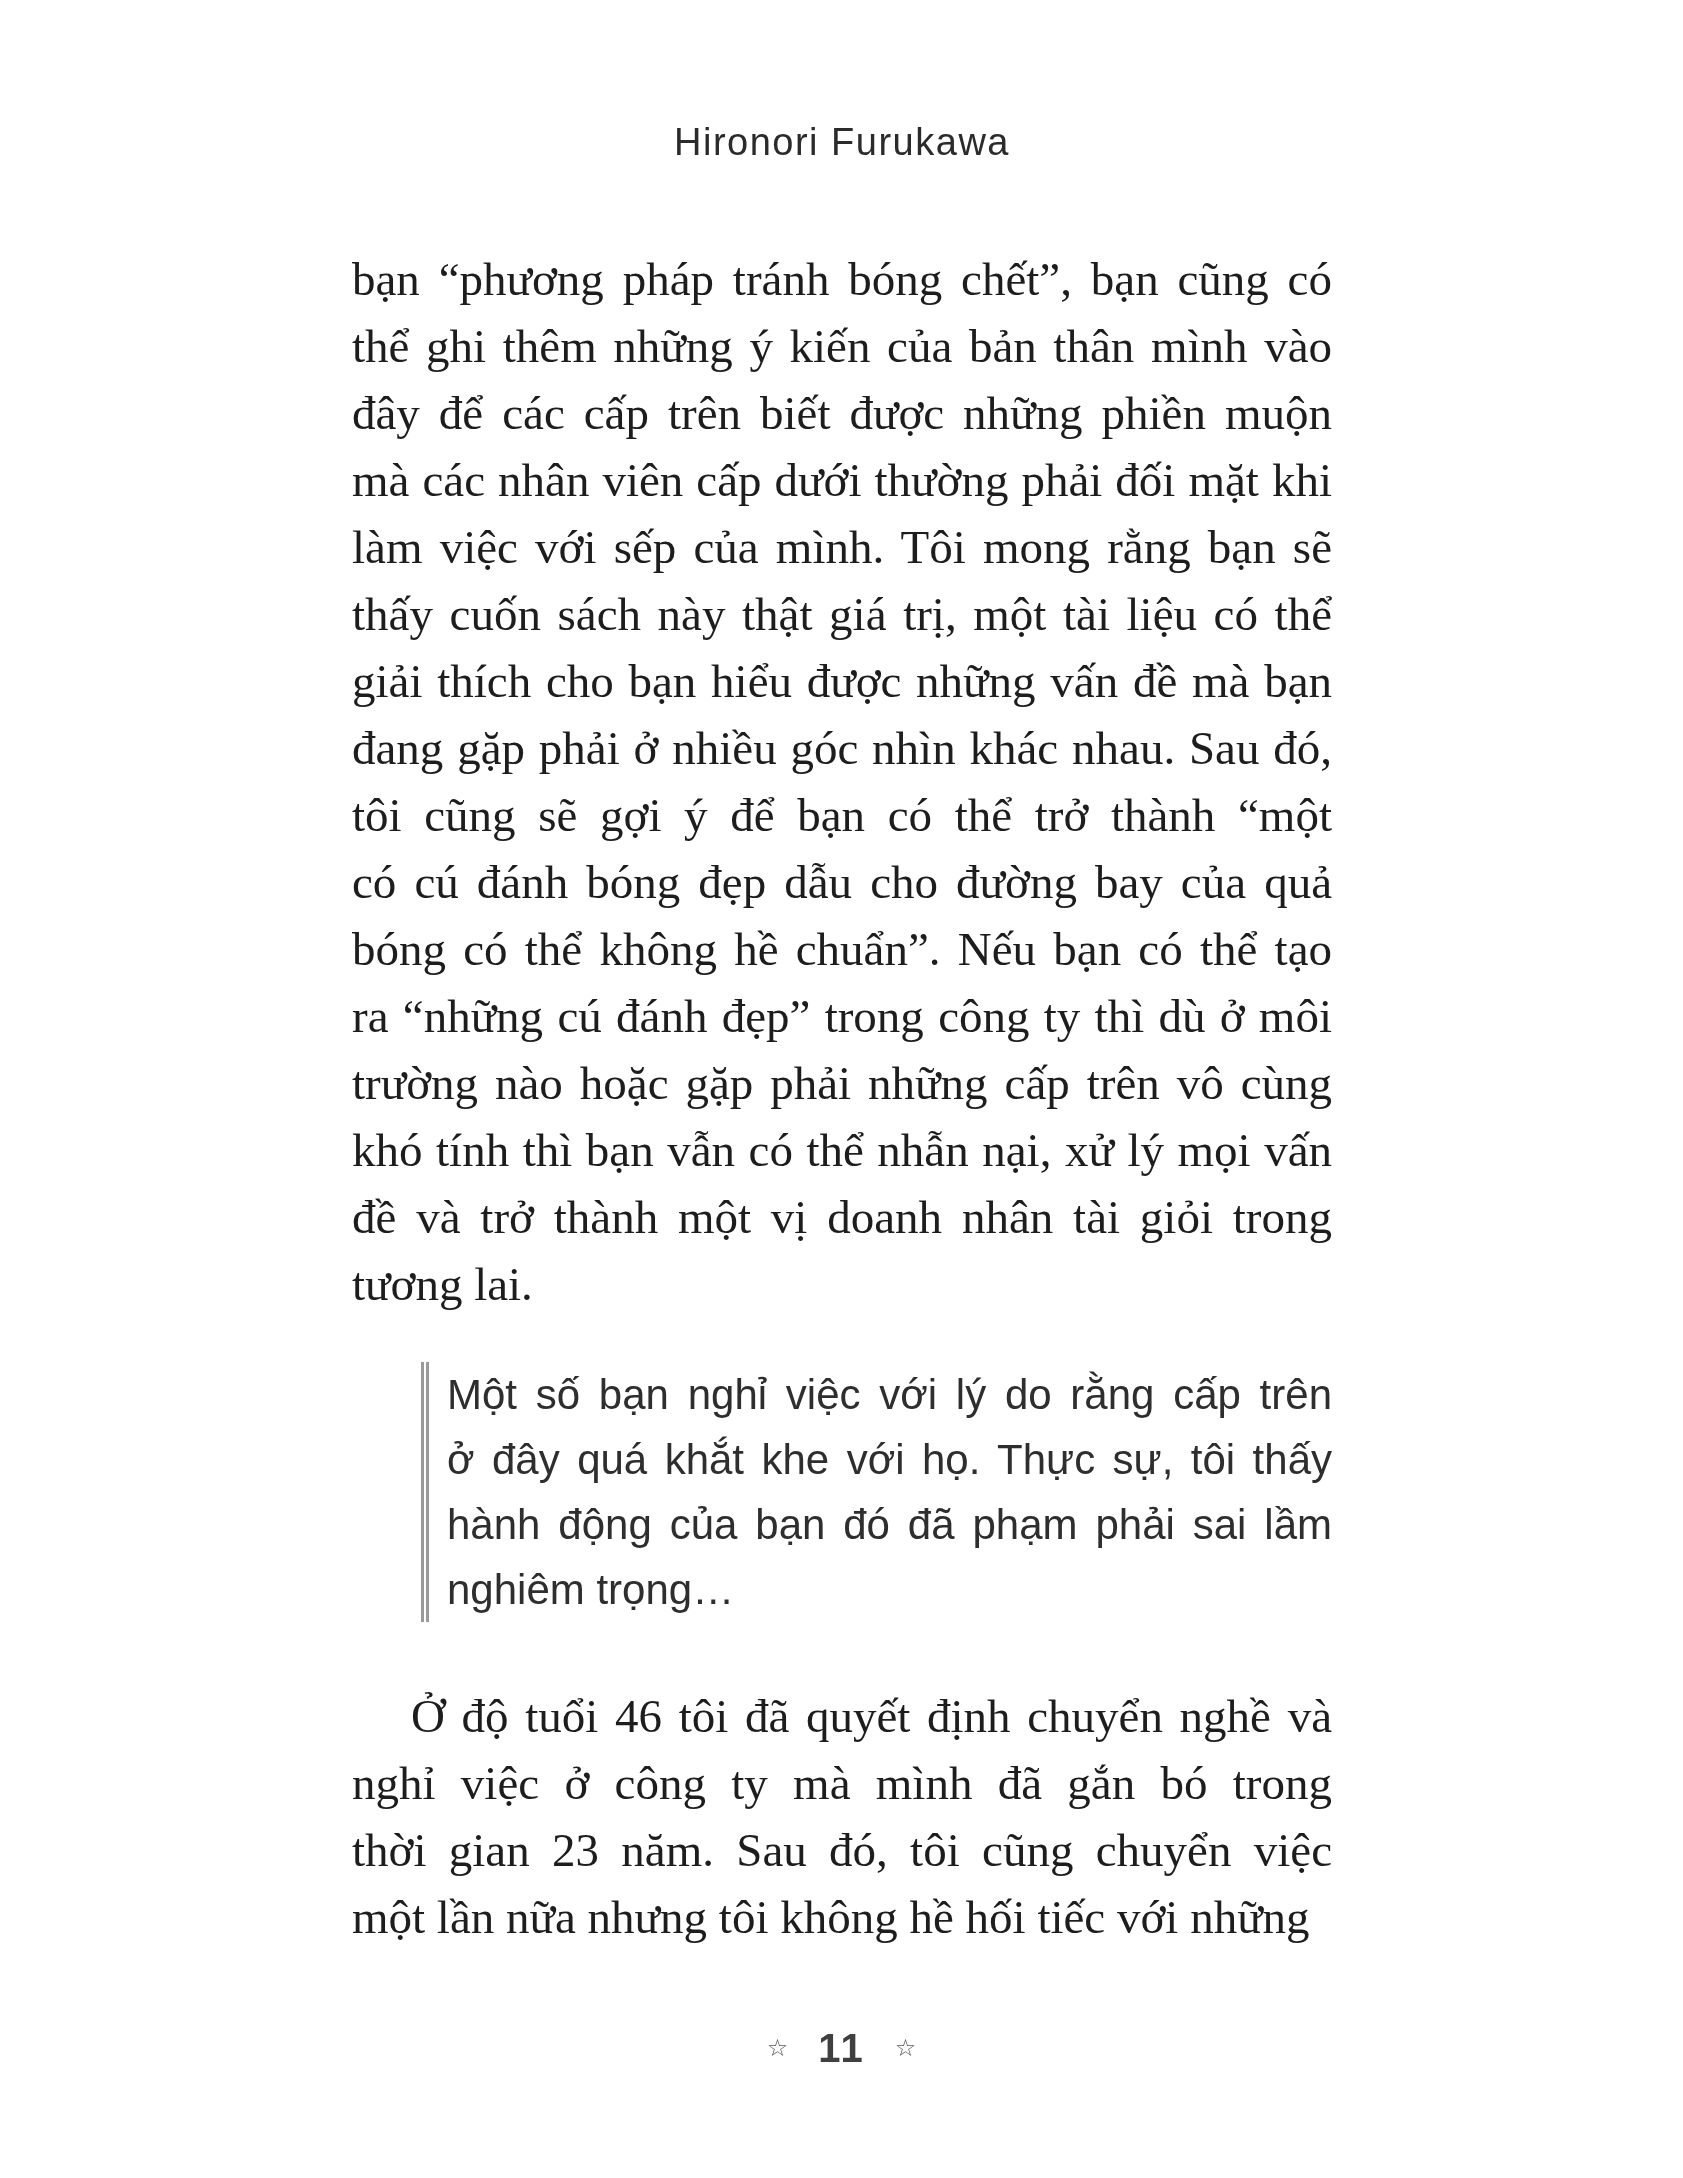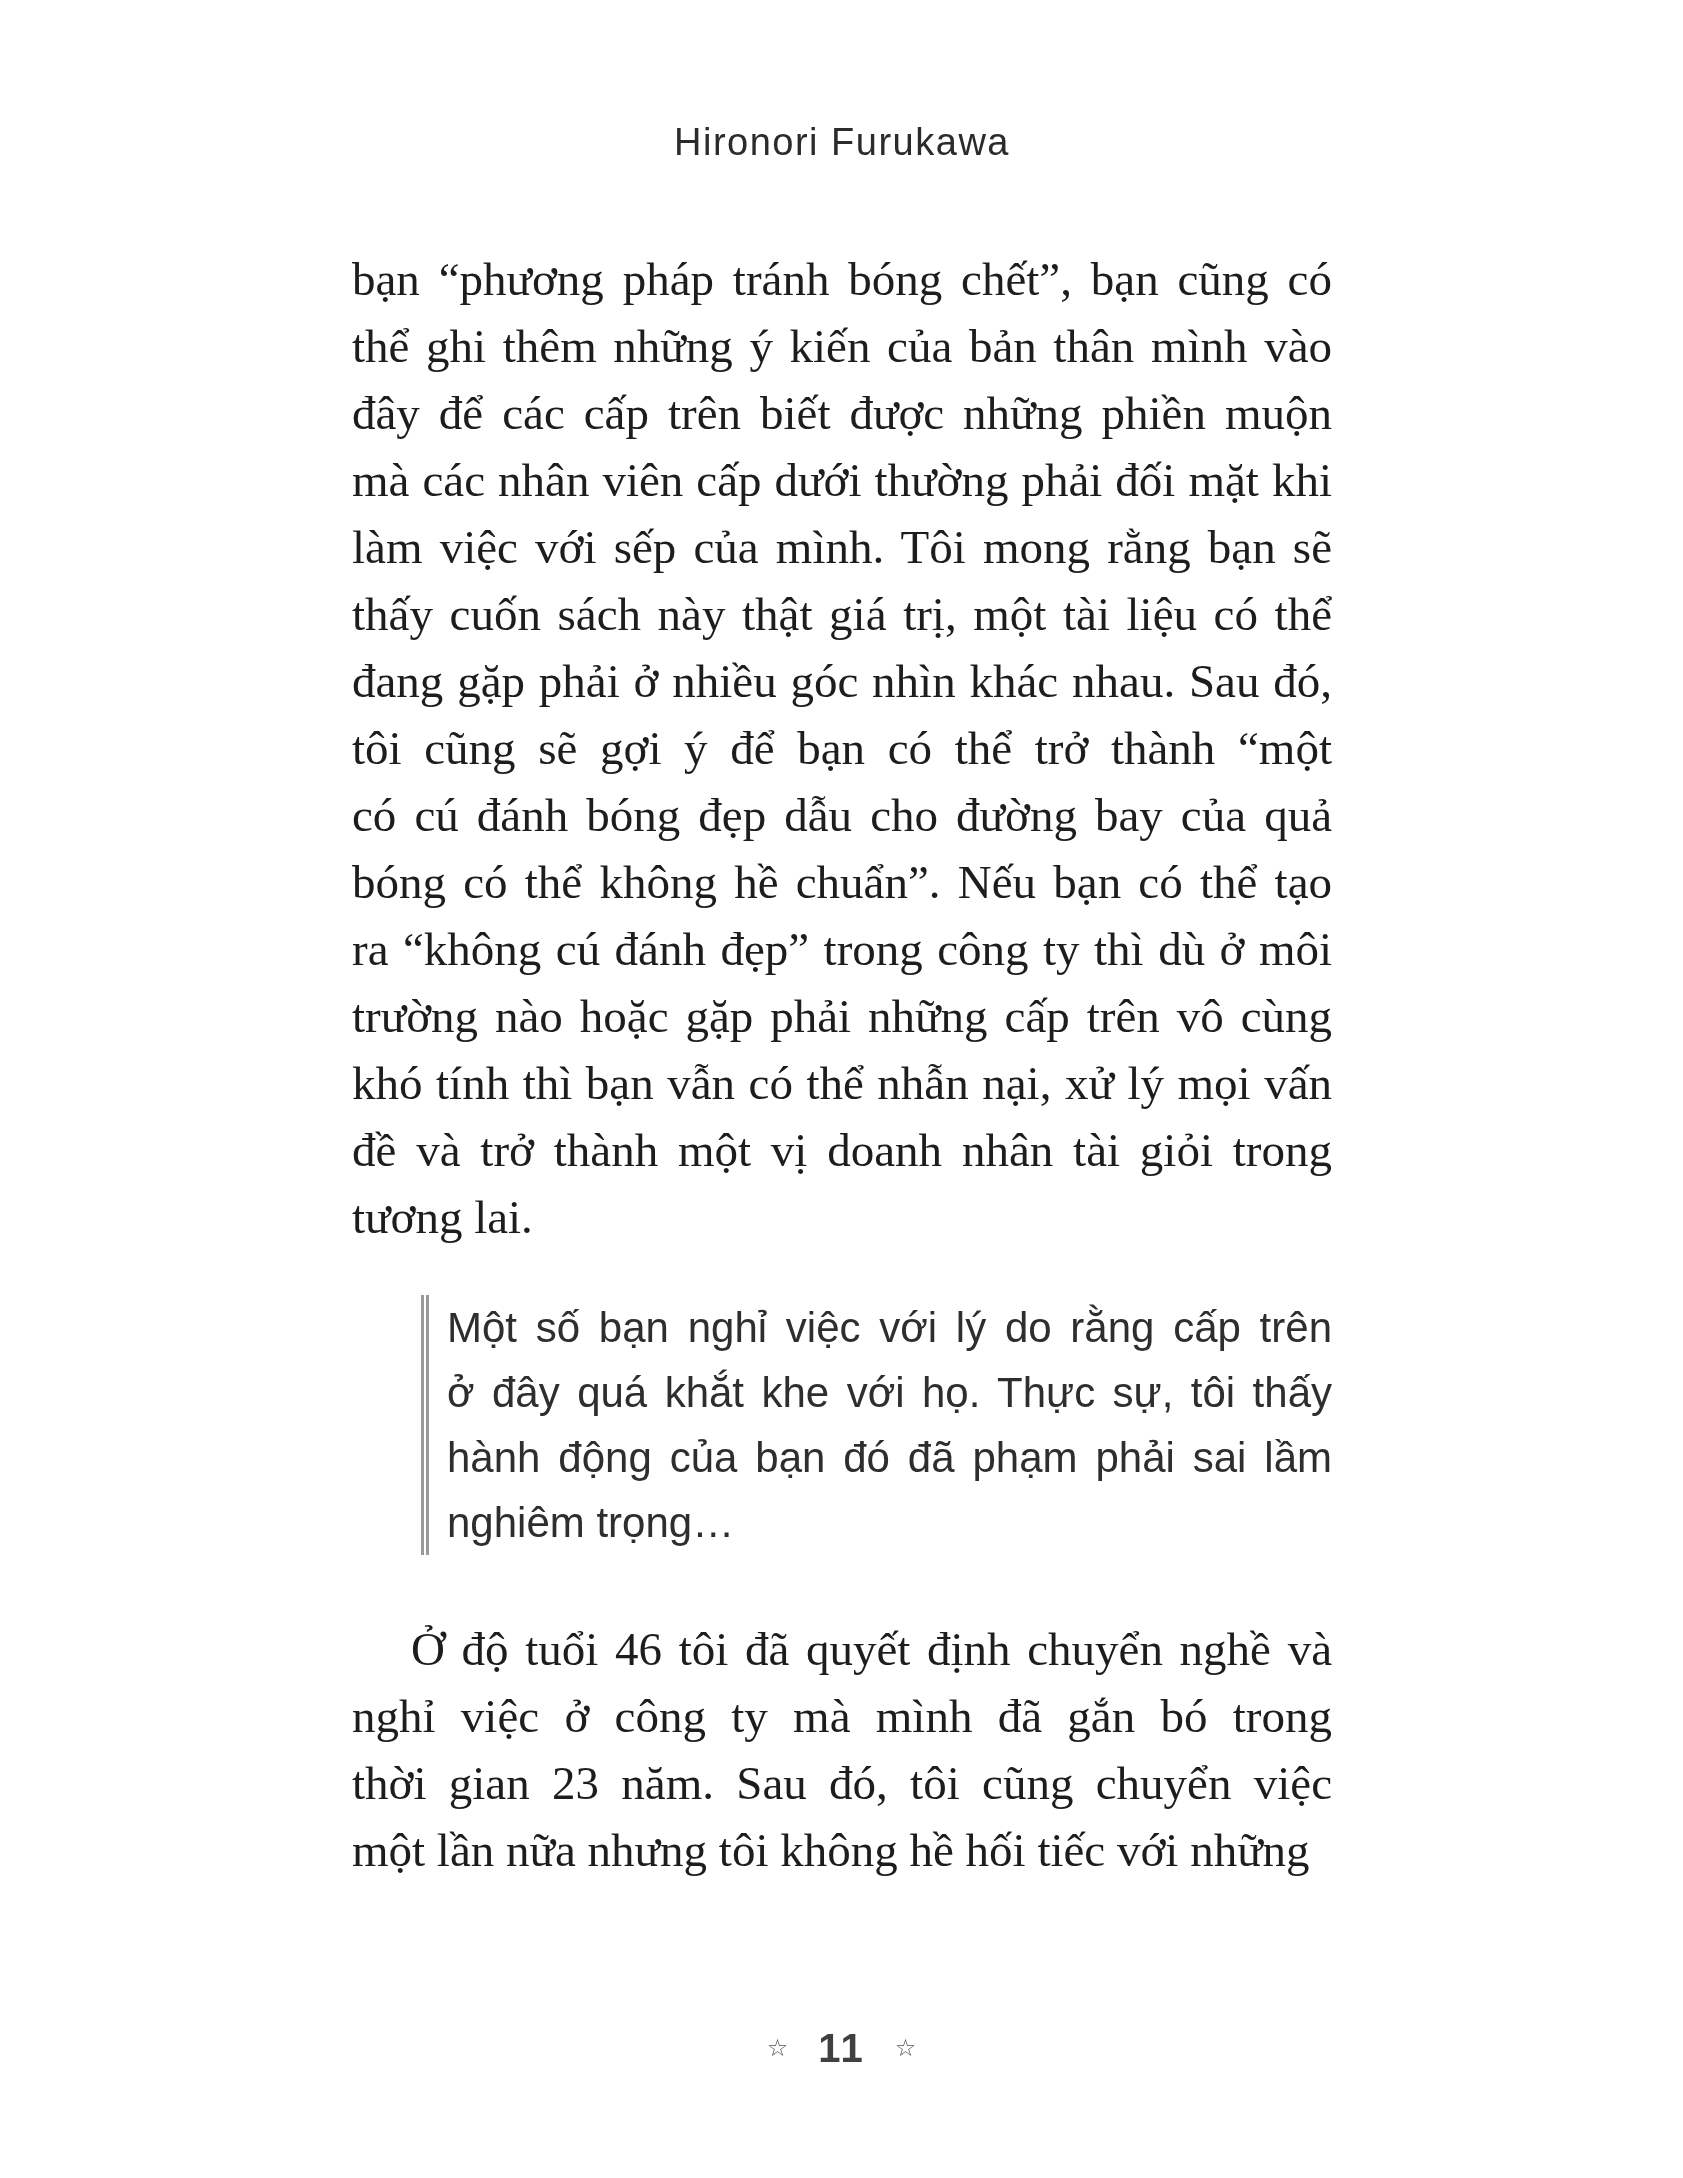--- a/index.html
+++ b/index.html
@@ -119,25 +119,26 @@
 
   <div class="text-block">
 
     <div class="para para1">
         <div class="line">bạn “phương pháp tránh bóng chết”, bạn cũng có</div>
         <div class="line">thể ghi thêm những ý kiến của bản thân mình vào</div>
         <div class="line">đây để các cấp trên biết được những phiền muộn</div>
         <div class="line">mà các nhân viên cấp dưới thường phải đối mặt khi</div>
         <div class="line">làm việc với sếp của mình. Tôi mong rằng bạn sẽ</div>
         <div class="line">thấy cuốn sách này thật giá trị, một tài liệu có thể</div>
+        <div class="line">giải thích cho bạn hiểu được những vấn đề mà bạn</div>
         <div class="line">đang gặp phải ở nhiều góc nhìn khác nhau. Sau đó,</div>
         <div class="line">tôi cũng sẽ gợi ý để bạn có thể trở thành “một người</div>
         <div class="line">có cú đánh bóng đẹp dẫu cho đường bay của quả</div>
         <div class="line">bóng có thể không hề chuẩn”. Nếu bạn có thể tạo</div>
-        <div class="line">ra “không cú đánh đẹp” trong công ty thì dù ở môi</div>
+        <div class="line">ra “những cú đánh đẹp” trong công ty thì dù ở môi</div>
         <div class="line">trường nào hoặc gặp phải những cấp trên vô cùng</div>
         <div class="line">khó tính thì bạn vẫn có thể nhẫn nại, xử lý mọi vấn</div>
         <div class="line">đề và trở thành một vị doanh nhân tài giỏi trong</div>
         <div class="line last">tương lai.</div>
       </div>
 
     <div class="pull-quote">
         <div class="line">Một số bạn nghỉ việc với lý do rằng cấp trên</div>
         <div class="line">ở đây quá khắt khe với họ. Thực sự, tôi thấy</div>
         <div class="line">hành động của bạn đó đã phạm phải sai lầm</div>

